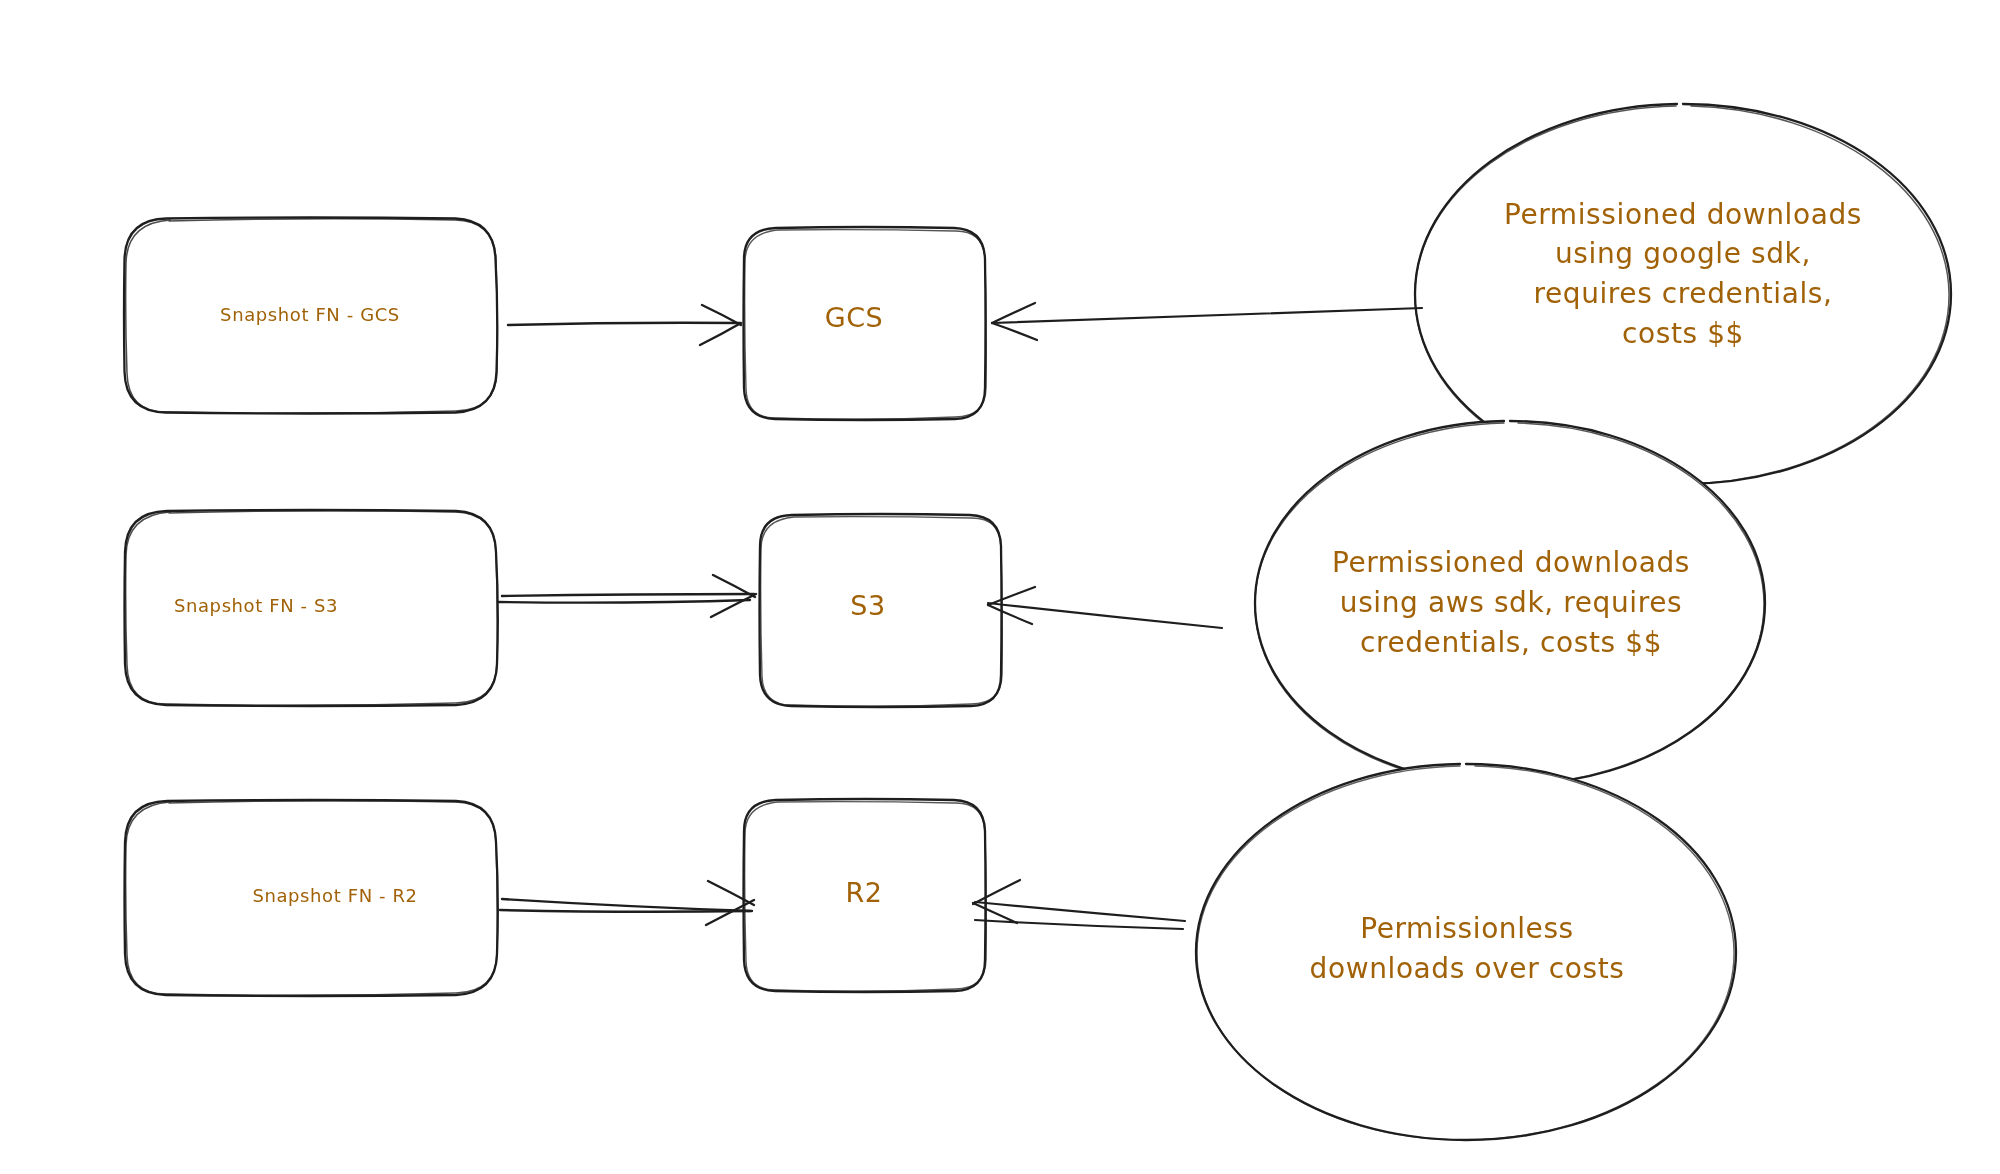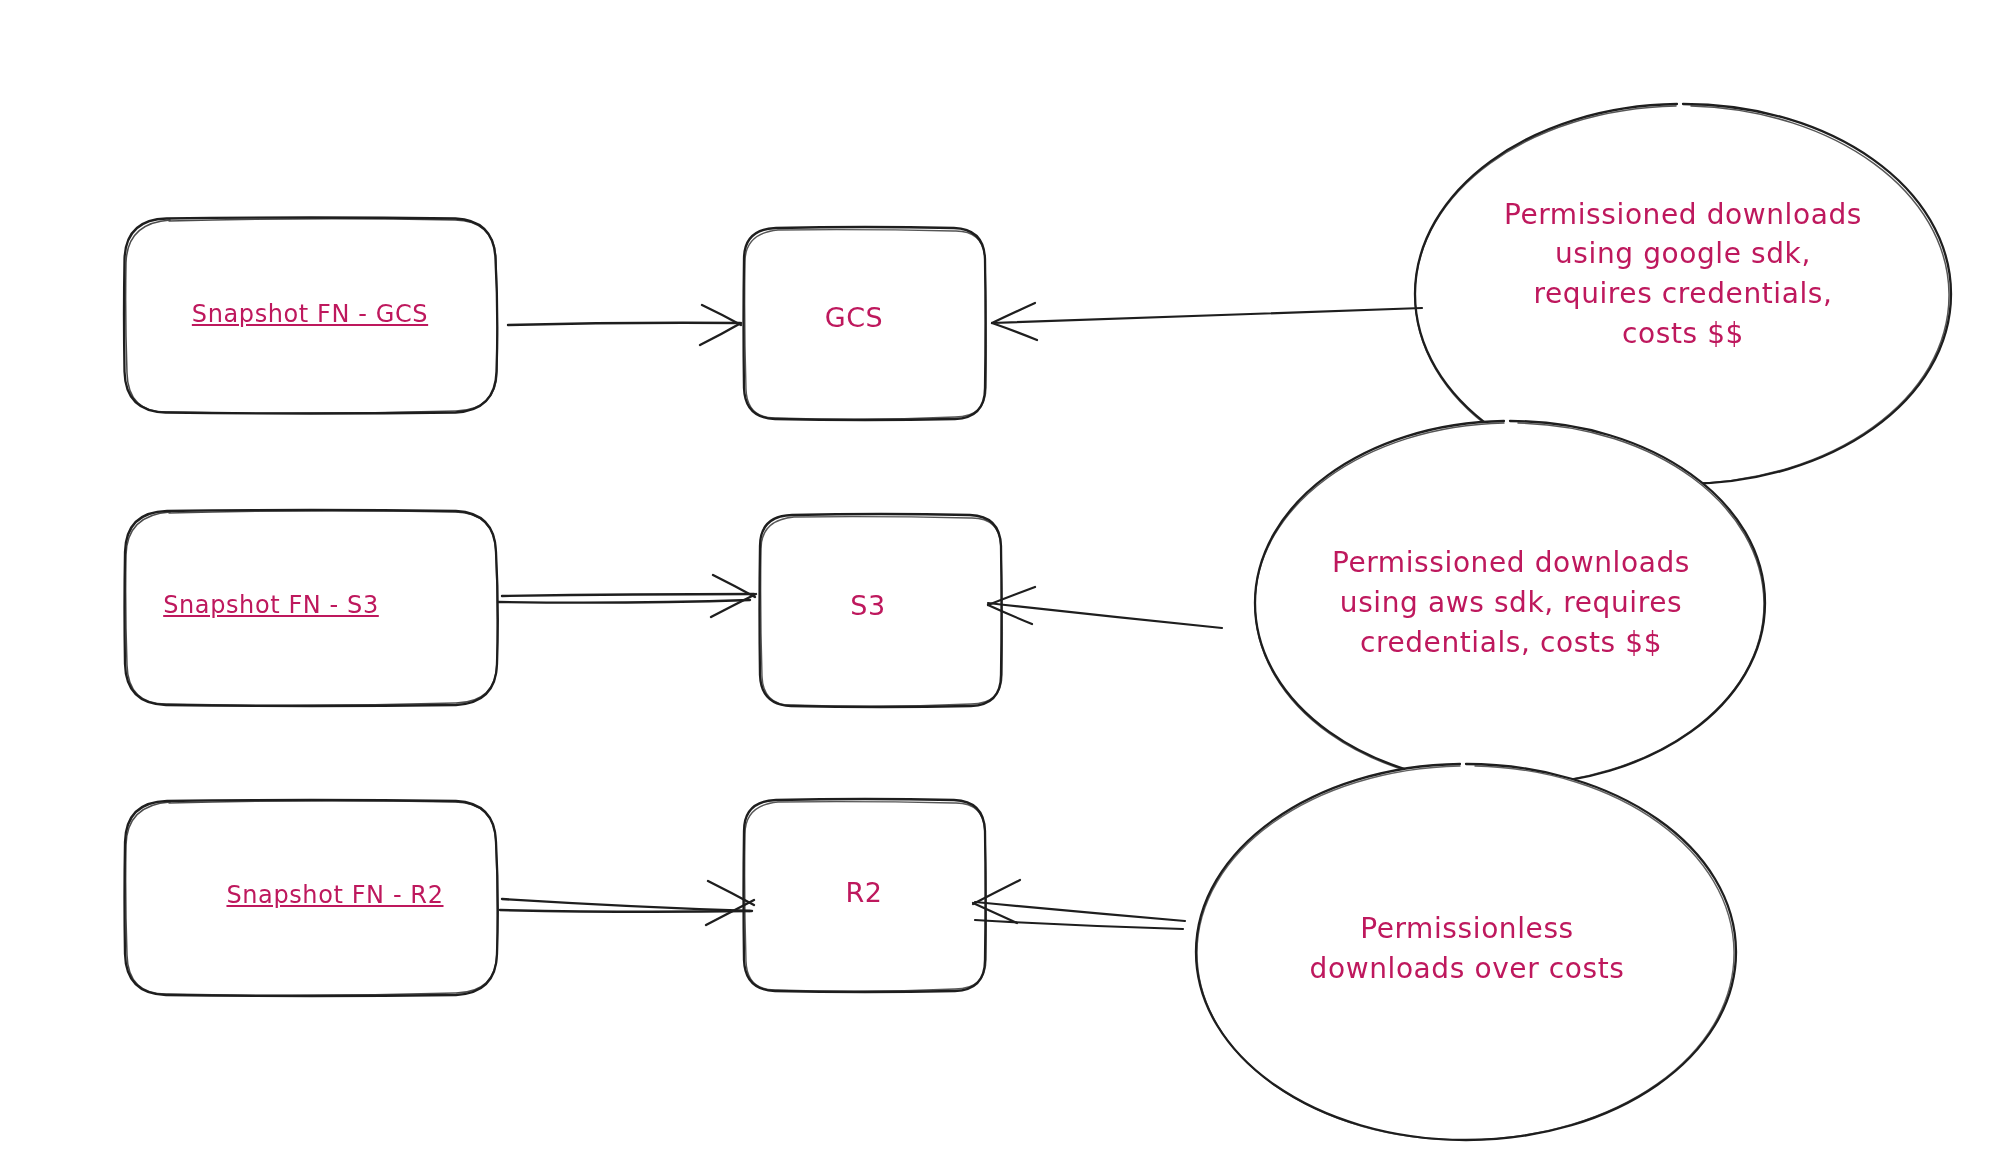--- a/index.html
+++ b/index.html
@@ -33,40 +33,40 @@
     stroke: #1e1e1e;
     stroke-linecap: round;
     stroke-linejoin: round;
   }
   .shape-fill {
     fill: #ffffff;
   }
   .node-label,
   .bubble-label {
     position: absolute;
-    color: #be185d;
+    color: #a16207;
     text-align: center;
     font-family: "DejaVu Sans", sans-serif;
     font-weight: 400;
     letter-spacing: 0.6px;
     line-height: 1.32;
     pointer-events: none;
     white-space: pre-line;
     display: flex;
     align-items: center;
     justify-content: center;
   }
   .node-label {
     font-size: 27px;
   }
   .bubble-label {
     font-size: 28px;
     line-height: 1.42;
   }
-  .src-label { font-size: 24px; text-decoration: underline; }
+  .src-label { font-size: 18px; }
   .bucket-label { font-size: 27px; }
 </style>
 </head>
 <body>
 
 <div id="canvas">
 
   <svg class="sketch" viewBox="0 0 2000 1174">
 
     <g>
@@ -159,21 +159,21 @@
 
   <div class="node-label src-label" style="left:125px; top:287px; width:370px; height:56px;">Snapshot FN - GCS</div>
 
   <div class="node-label bucket-label" style="left:744px; top:290px; width:220px; height:56px;">GCS</div>
 
   <div class="bubble-label" style="left:1430px; top:186px; width:506px; height:176px;">Permissioned downloads
 using google sdk,
 requires credentials,
 costs $$</div>
 
-  <div class="node-label src-label" style="left:125px; top:578px; width:292px; height:56px;">Snapshot FN - S3</div>
+  <div class="node-label src-label" style="left:110px; top:578px; width:292px; height:56px;">Snapshot FN - S3</div>
 
   <div class="node-label bucket-label" style="left:760px; top:578px; width:216px; height:56px;">S3</div>
 
   <div class="bubble-label" style="left:1272px; top:517px; width:478px; height:172px;">Permissioned downloads
 using aws sdk, requires
 credentials, costs $$</div>
 
   <div class="node-label src-label" style="left:125px; top:868px; width:370px; height:56px;padding-left:25px;">Snapshot FN - R2</div>
 
   <div class="node-label bucket-label" style="left:744px; top:865px; width:240px; height:56px;">R2</div>

